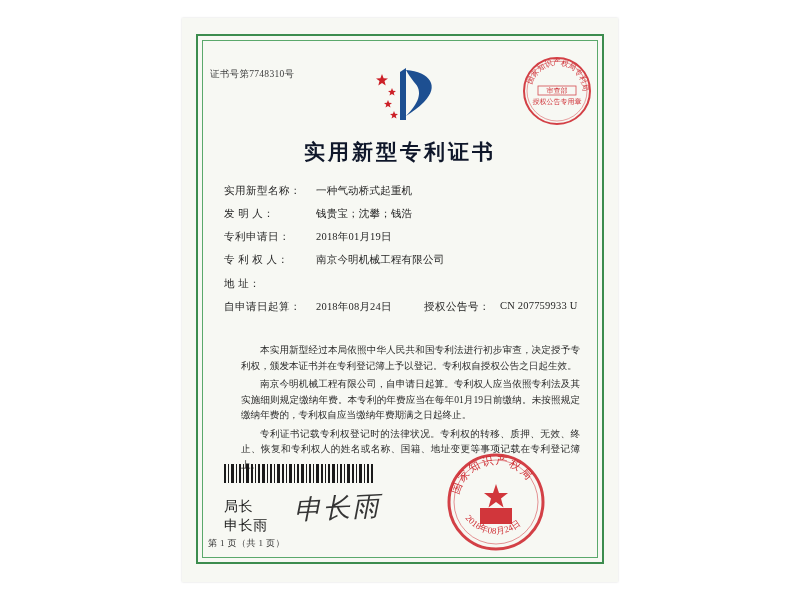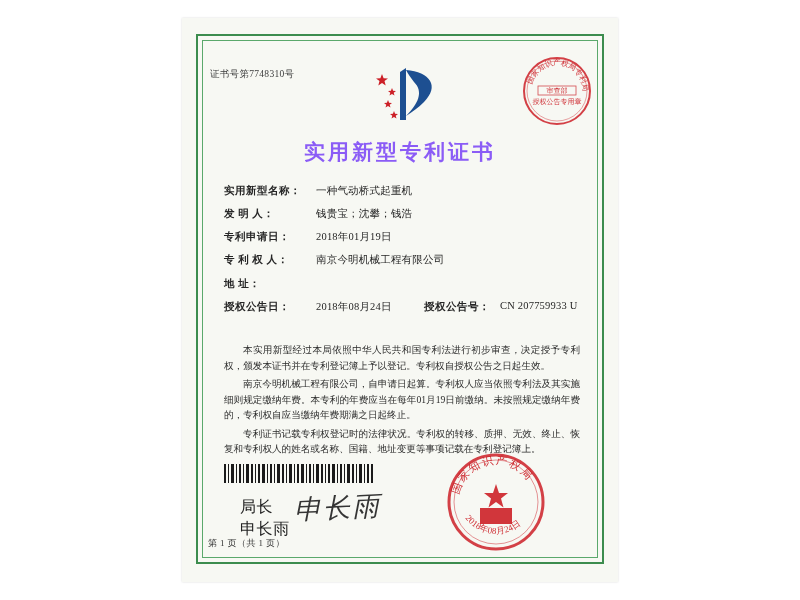--- a/index.html
+++ b/index.html
@@ -89,21 +89,21 @@
 
   .title {
     position: absolute;
     left: 0;
     right: 0;
     top: 92px;
     text-align: center;
     font-size: 21px;
     font-weight: bold;
     letter-spacing: 3px;
-    color: #8b5cf6;
+    color: #0f172a;
     font-family: "Liberation Serif", "DejaVu Serif", serif;
   }
 
   .fields {
     position: absolute;
     left: 16px;
     right: 10px;
     top: 138px;
   }
   .field-row {
@@ -112,21 +112,20 @@
     margin-bottom: 9.5px;
     font-size: 10.5px;
     color: #262626;
     line-height: 1.3;
   }
   .field-label {
     width: 92px;
     flex: 0 0 92px;
     letter-spacing: 0.5px;
     white-space: nowrap;
-    font-weight: bold;
   }
   .field-value {
     flex: 1 1 auto;
     letter-spacing: 0.2px;
     white-space: nowrap;
   }
 
   .pub-row {
     display: flex;
     align-items: baseline;
@@ -149,41 +148,40 @@
     position: absolute;
     left: 16px;
     right: 12px;
     top: 296px;
     font-size: 9.6px;
     line-height: 1.62;
     color: #2b2b2b;
     text-align: justify;
   }
   .body-text p {
-    margin: 0 0 3px 0;
+    margin: 0 0 3px 17px;
     text-indent: 19px;
   }
 
   
   .barcode {
     position: absolute;
     left: 16px;
     top: 418px;
     width: 150px;
     height: 19px;
   }
 
   .signature-block {
     position: absolute;
-    left: 32px;
+    left: 16px;
     top: 452px;
-    font-size: 16px;
+    font-size: 14px;
     line-height: 1.35;
     color: #222;
-    font-family: Liberation Mono, monospace;
   }
   .signature-block div { letter-spacing: 0.6px; }
 
   .handwriting {
     position: absolute;
     left: 86px;
     top: 444px;
     font-size: 27px;
     font-family: "DejaVu Serif", serif;
     font-style: italic;
@@ -272,21 +270,21 @@
         <div class="field-row">
           <span class="field-label">专 利 权 人：</span>
           <span class="field-value">南京今明机械工程有限公司</span>
         </div>
         <div class="field-row">
           <span class="field-label">地        址：</span>
         </div>
 
         <div class="pub-row">
           <span class="pub-left">
-            <span class="field-label">授权公告日：</span>
+            <span class="field-label">自申请日起算：</span>
             <span class="field-value">2018年08月24日</span>
           </span>
           <span class="pub-right">
             <span class="field-label">授权公告号：</span>
             <span class="field-value">CN 207759933 U</span>
           </span>
         </div>
       </div>
 
       <div class="body-text">

